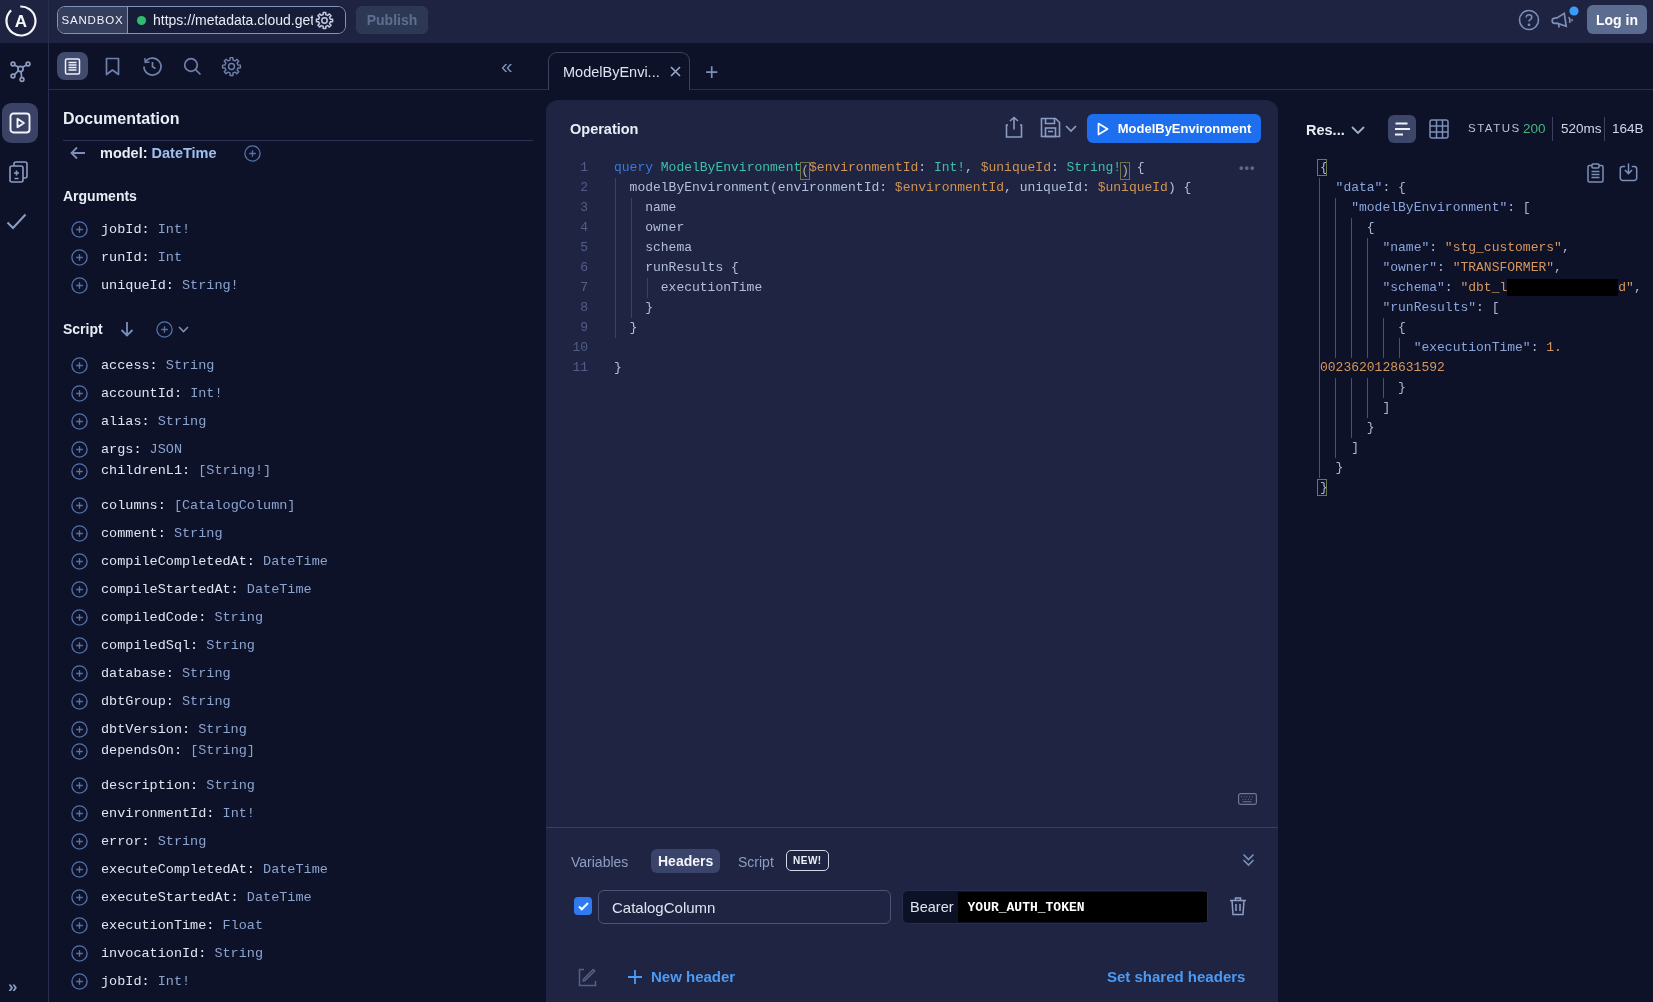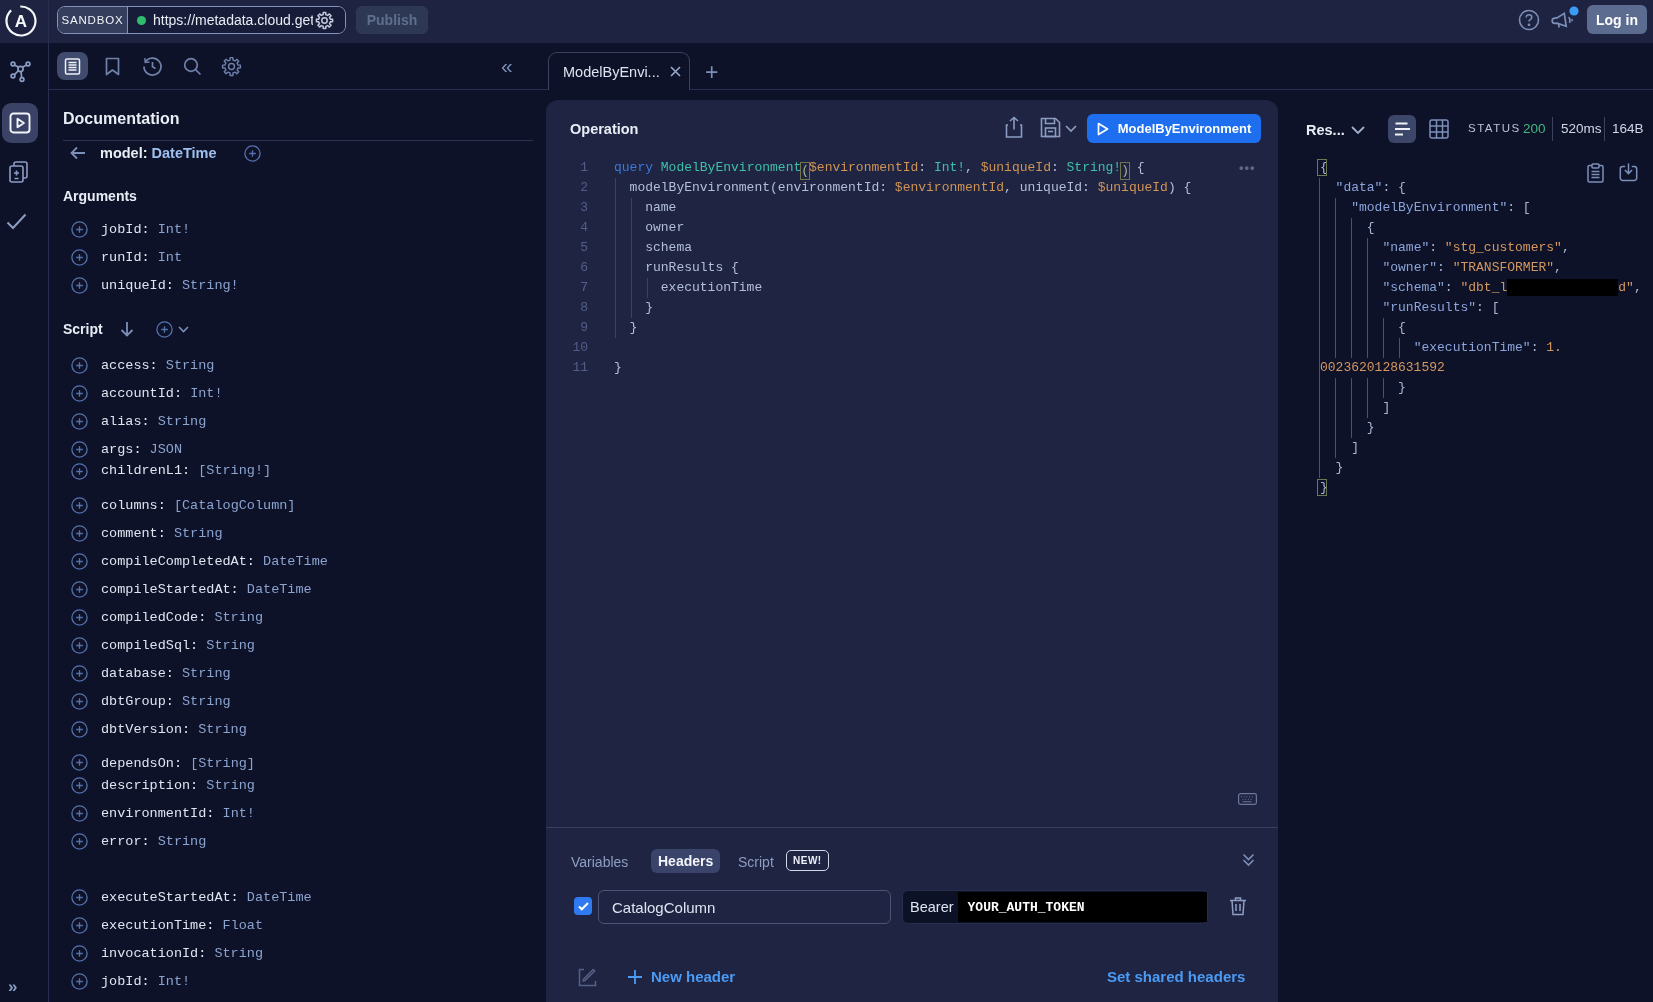--- a/index.html
+++ b/index.html
@@ -258,21 +258,21 @@
       </svg>
       <span class="mono" style="font-size:13.5px;color:#dfe5f0;margin-left:13px;">dbtGroup: <span style="color:#8ba3cf;">String</span></span>
     </div>
   <div class="abs" style="left:71px;top:715px;height:28px;display:flex;align-items:center;">
       <svg width="17" height="17" viewBox="0 0 17 17" fill="none" stroke="#5472ae" stroke-width="1.3" style="flex:none;">
         <circle cx="8.5" cy="8.5" r="7.6"></circle>
         <path d="M8.5 5.2v6.6M5.2 8.5h6.6"></path>
       </svg>
       <span class="mono" style="font-size:13.5px;color:#dfe5f0;margin-left:13px;">dbtVersion: <span style="color:#8ba3cf;">String</span></span>
     </div>
-  <div class="abs" style="left:71px;top:743px;height:28px;display:flex;align-items:flex-end;">
+  <div class="abs" style="left:71px;top:743px;height:28px;display:flex;align-items:flex-start;">
       <svg width="17" height="17" viewBox="0 0 17 17" fill="none" stroke="#5472ae" stroke-width="1.3" style="flex:none;">
         <circle cx="8.5" cy="8.5" r="7.6"></circle>
         <path d="M8.5 5.2v6.6M5.2 8.5h6.6"></path>
       </svg>
       <span class="mono" style="font-size:13.5px;color:#dfe5f0;margin-left:13px;">dependsOn: <span style="color:#8ba3cf;">[String]</span></span>
     </div>
   <div class="abs" style="left:71px;top:771px;height:28px;display:flex;align-items:center;">
       <svg width="17" height="17" viewBox="0 0 17 17" fill="none" stroke="#5472ae" stroke-width="1.3" style="flex:none;">
         <circle cx="8.5" cy="8.5" r="7.6"></circle>
         <path d="M8.5 5.2v6.6M5.2 8.5h6.6"></path>
@@ -285,20 +285,27 @@
         <path d="M8.5 5.2v6.6M5.2 8.5h6.6"></path>
       </svg>
       <span class="mono" style="font-size:13.5px;color:#dfe5f0;margin-left:13px;">environmentId: <span style="color:#8ba3cf;">Int!</span></span>
     </div>
   <div class="abs" style="left:71px;top:827px;height:28px;display:flex;align-items:center;">
       <svg width="17" height="17" viewBox="0 0 17 17" fill="none" stroke="#5472ae" stroke-width="1.3" style="flex:none;">
         <circle cx="8.5" cy="8.5" r="7.6"></circle>
         <path d="M8.5 5.2v6.6M5.2 8.5h6.6"></path>
       </svg>
       <span class="mono" style="font-size:13.5px;color:#dfe5f0;margin-left:13px;">error: <span style="color:#8ba3cf;">String</span></span>
+    </div>
+  <div class="abs" style="left:71px;top:855px;height:28px;display:flex;align-items:center;">
+      <svg width="17" height="17" viewBox="0 0 17 17" fill="none" stroke="#5472ae" stroke-width="1.3" style="flex:none;">
+        <circle cx="8.5" cy="8.5" r="7.6"></circle>
+        <path d="M8.5 5.2v6.6M5.2 8.5h6.6"></path>
+      </svg>
+      <span class="mono" style="font-size:13.5px;color:#dfe5f0;margin-left:13px;">executeCompletedAt: <span style="color:#8ba3cf;">DateTime</span></span>
     </div>
   <div class="abs" style="left:71px;top:883px;height:28px;display:flex;align-items:center;">
       <svg width="17" height="17" viewBox="0 0 17 17" fill="none" stroke="#5472ae" stroke-width="1.3" style="flex:none;">
         <circle cx="8.5" cy="8.5" r="7.6"></circle>
         <path d="M8.5 5.2v6.6M5.2 8.5h6.6"></path>
       </svg>
       <span class="mono" style="font-size:13.5px;color:#dfe5f0;margin-left:13px;">executeStartedAt: <span style="color:#8ba3cf;">DateTime</span></span>
     </div>
   <div class="abs" style="left:71px;top:911px;height:28px;display:flex;align-items:center;">
       <svg width="17" height="17" viewBox="0 0 17 17" fill="none" stroke="#5472ae" stroke-width="1.3" style="flex:none;">

